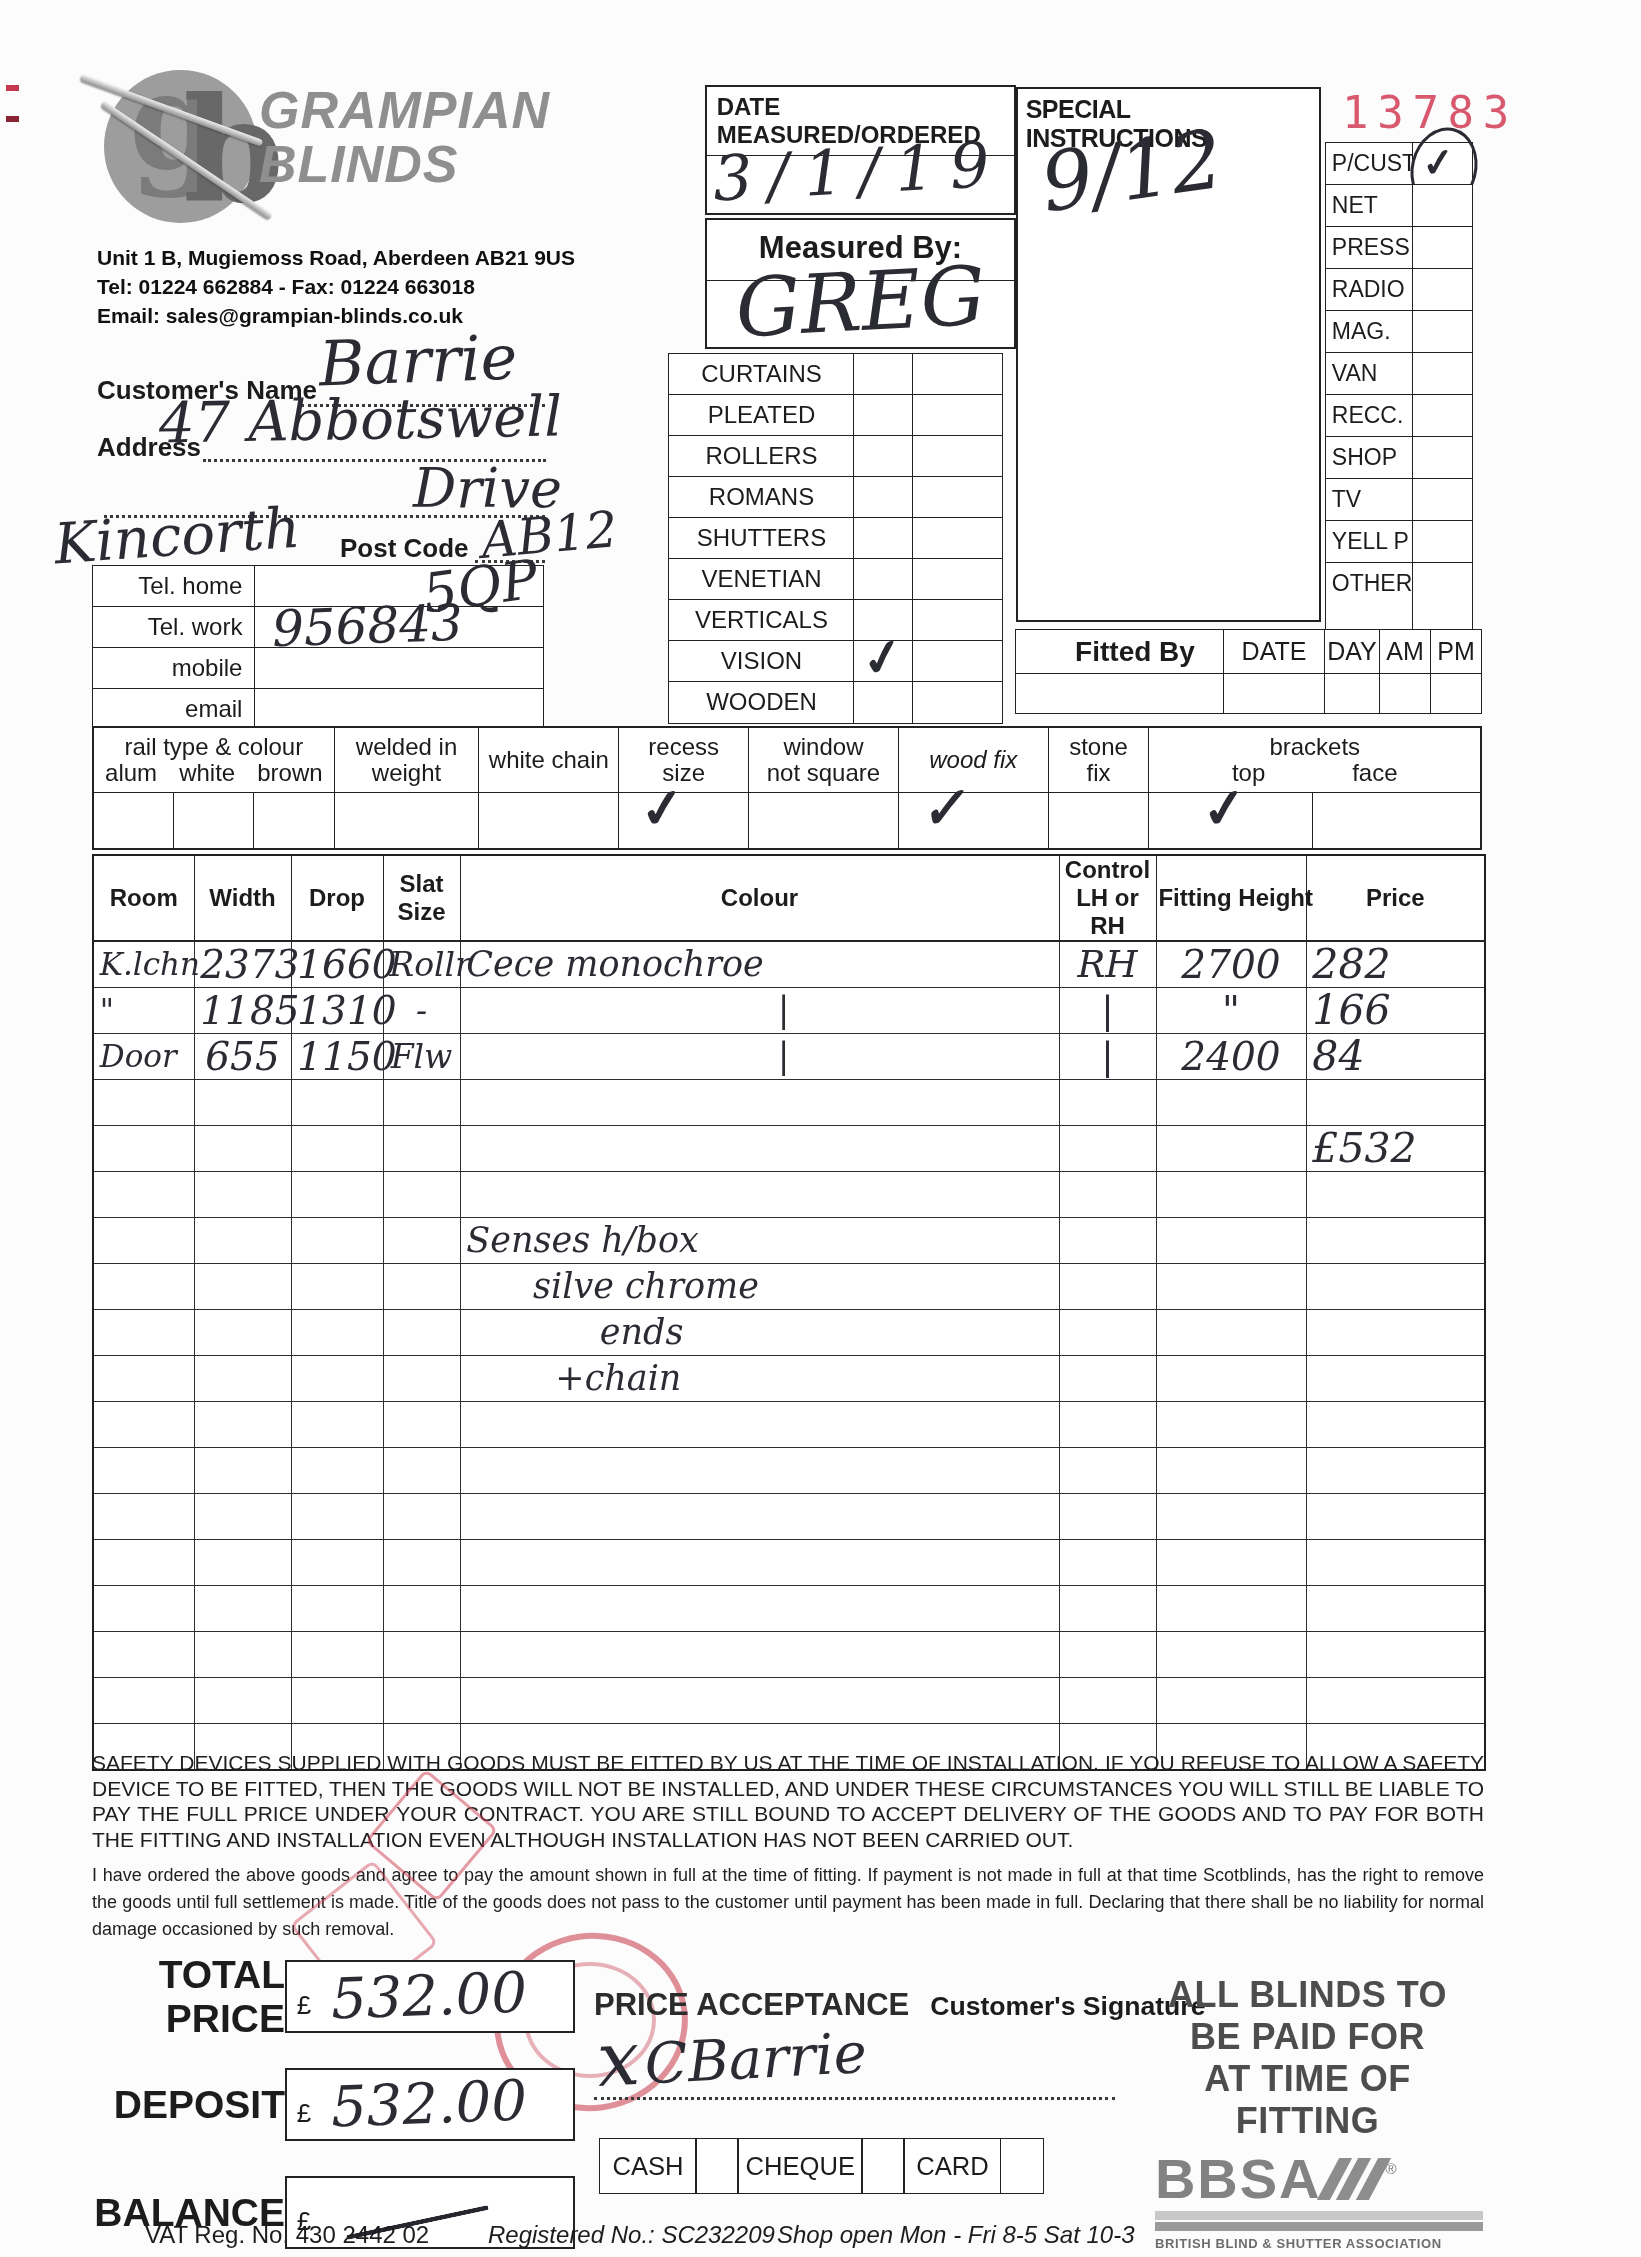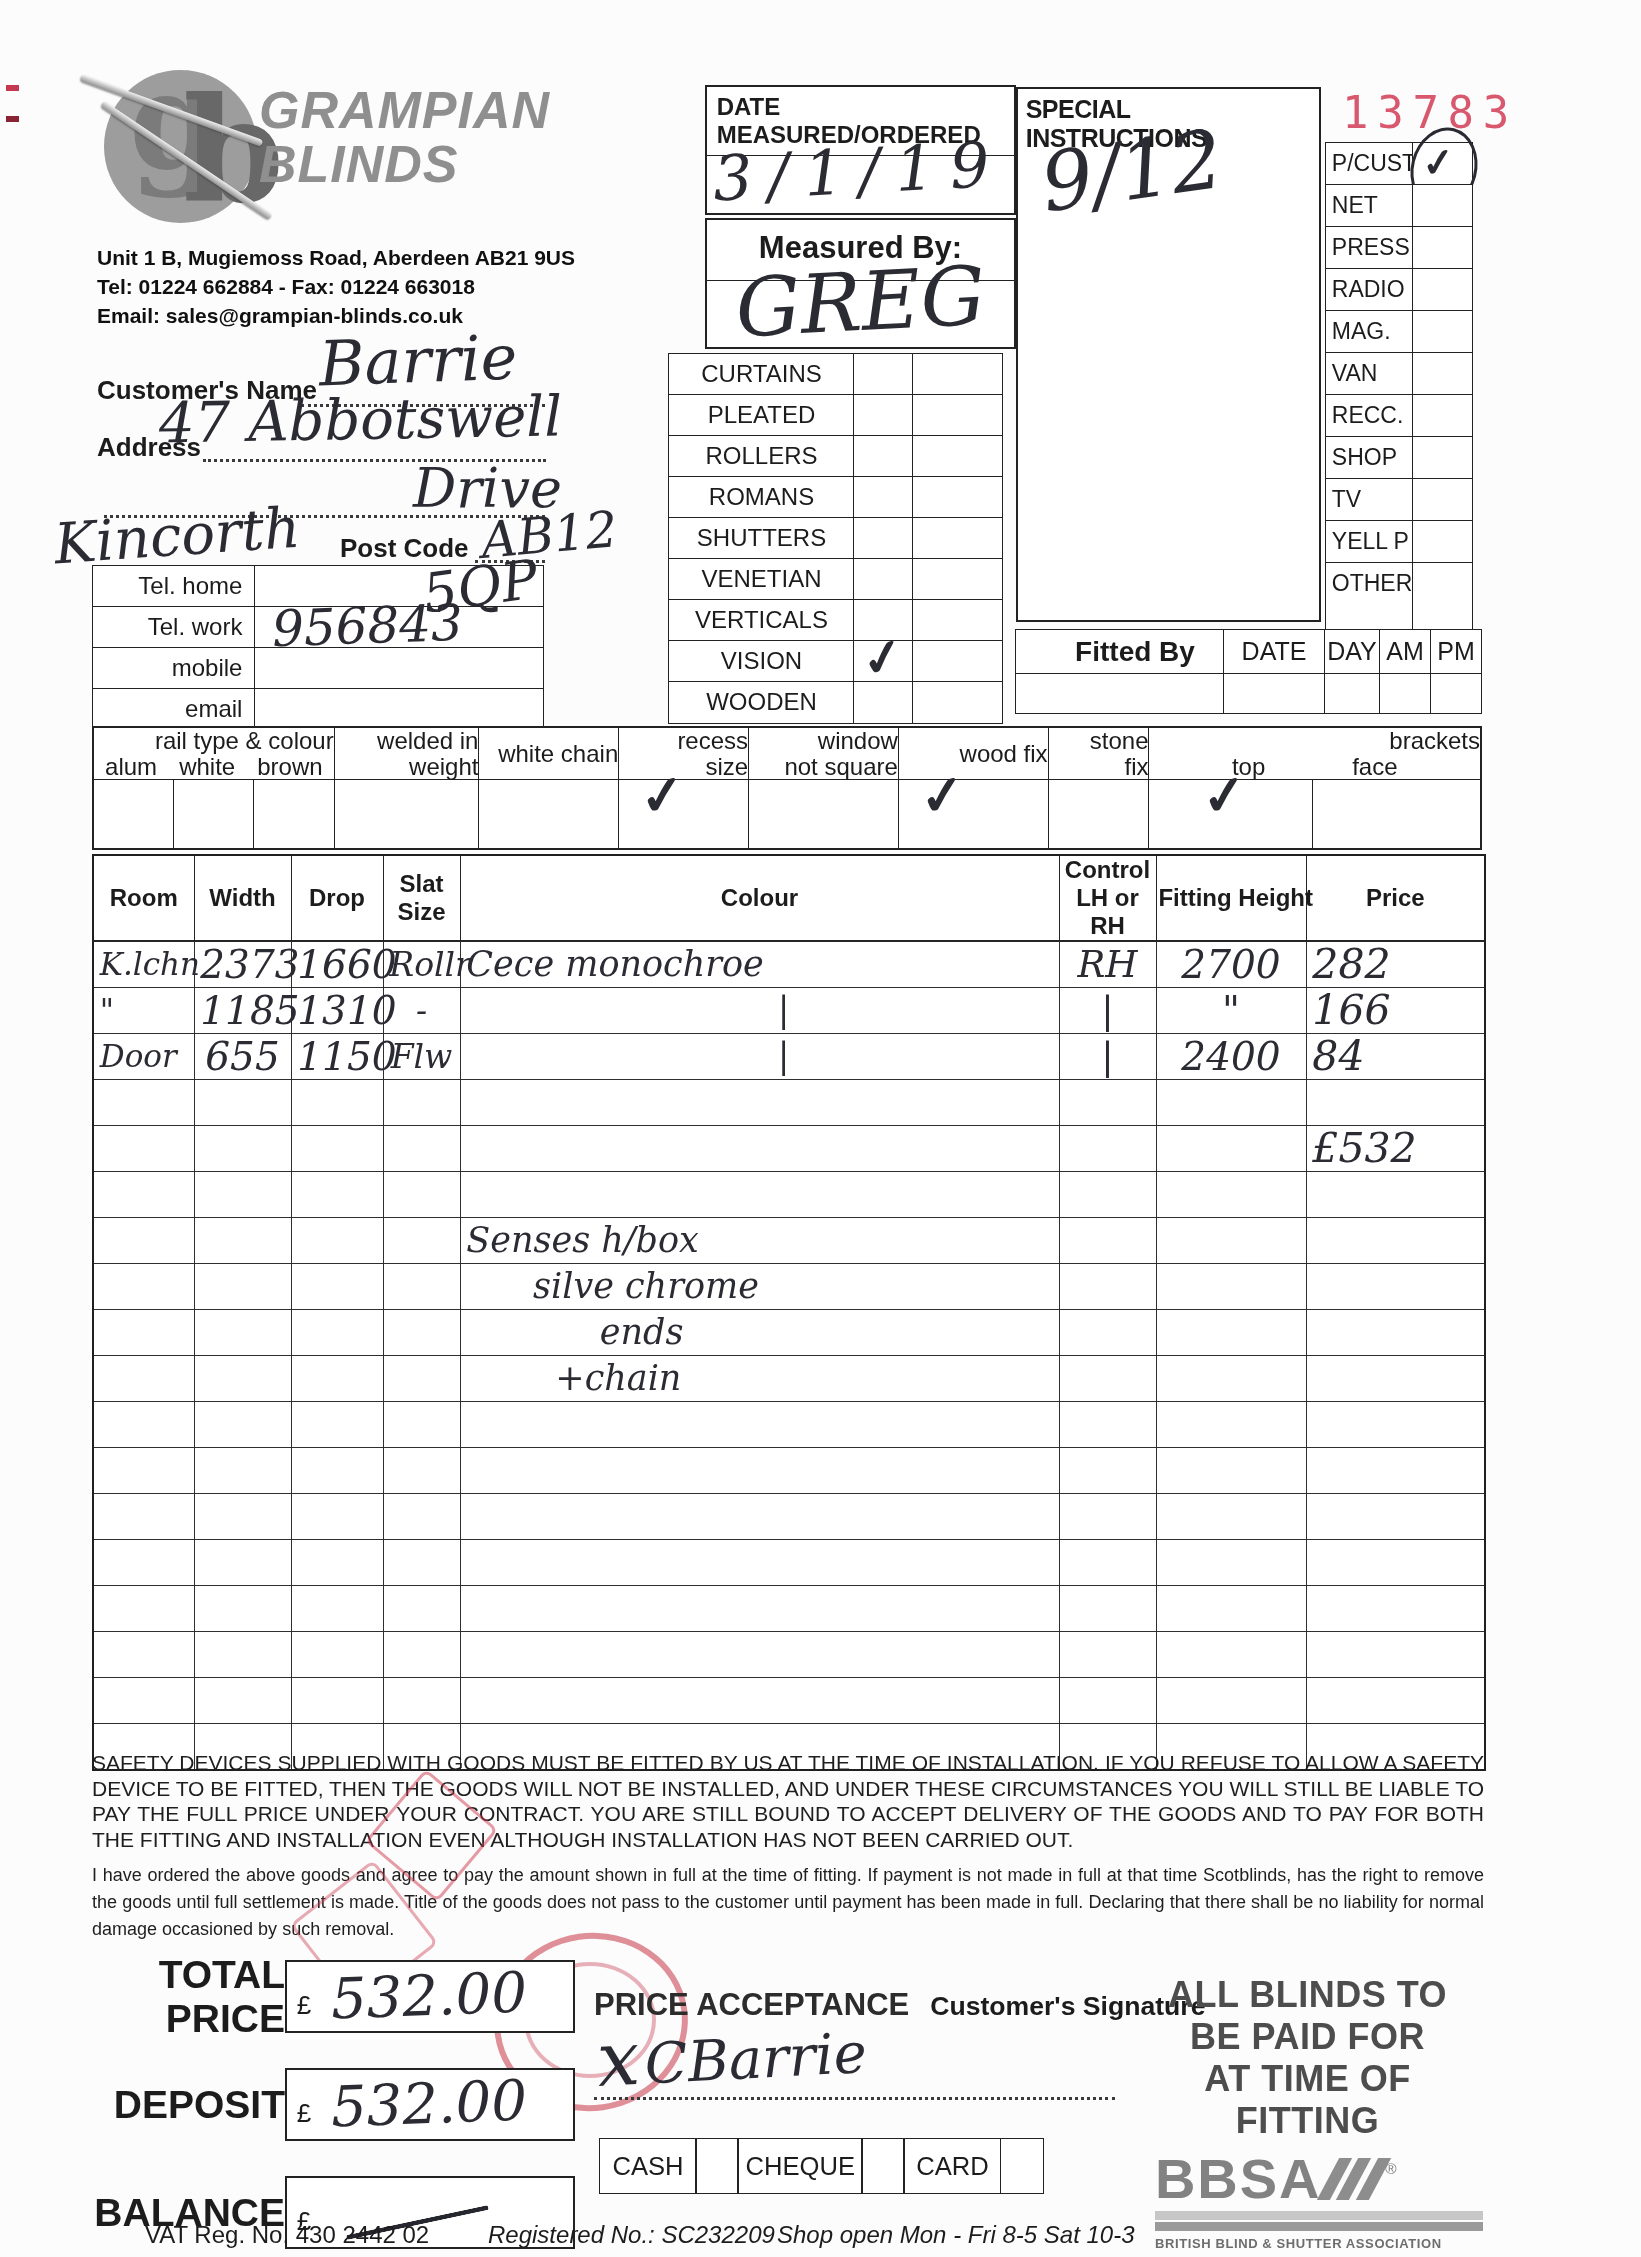--- a/index.html
+++ b/index.html
@@ -72,29 +72,29 @@
   .pt-cell{border:1.7px solid #222;margin-top:-1.7px;box-sizing:border-box;background:#fff;}
   .pt-label{width:187px;text-align:center;font-size:24px;padding-top:5.8px;}
   .pt-chk{width:60px;margin-left:-1.7px;position:relative;}
   .pt-extra{width:91px;margin-left:-1.7px;}
   .ptypes .ckmark{position:absolute;left:7.7px;top:-13.5px;font-size:50px;transform:rotate(-10deg);}
   
   .opts{position:absolute;left:92px;top:726px;width:1390px;height:124px;border:2.4px solid #222;
         box-sizing:border-box;display:flex;background:#fff;}
   .opt-col{border-right:1.9px solid #222;box-sizing:border-box;display:flex;flex-direction:column;}
   .opt-col:last-child{border-right:none;}
-  .opt-top{height:52px;border-bottom:1.9px solid #222;box-sizing:border-box;
-           display:flex;flex-direction:column;justify-content:center;text-align:right;
+  .opt-top{height:65px;border-bottom:1.9px solid #222;box-sizing:border-box;
+           display:flex;flex-direction:column;justify-content:center;text-align:center;
            font-size:24px;line-height:26px;}
   .opt-bot{flex:1;position:relative;display:flex;}
   .opt-sub{display:flex;justify-content:space-around;font-size:24px;}
   .subcell{border-right:1.9px solid #222;box-sizing:border-box;height:100%;}
   .opt-check{position:absolute;left:21px;top:-17.4px;font-size:54px;}
   .w-rail{width:241px;} .w-c0{width:140px;} .w-c1{width:145px;} .w-c2{width:130px;}
-  .w-c3{width:150px;} .w-c4{width:150px;} .w-c5{width:101px;} .w-brk{width:331px;}
+  .w-c3{width:150px;} .w-c4{width:150px;font-style:italic;} .w-c5{width:101px;} .w-brk{width:331px;}
   
   table.order{position:absolute;left:92px;top:854px;width:1390px;border-collapse:collapse;
               table-layout:fixed;background:#fff;}
   table.order th{border:1.9px solid #252525;border-bottom:2.4px solid #252525;height:68px;
                  font-size:24px;font-weight:bold;padding:0 1.9px;}
   table.order td{border:1.7px solid #2e2e2e;height:45px;padding:0 5.8px;overflow:visible;}
   table.order{border:2.9px solid #1f1f1f;}
   td.c-room{font-size:31px;}
   td.c-num{font-size:39px;text-align:center;white-space:nowrap;}
   td.c-slat{font-size:33px;text-align:center;}

